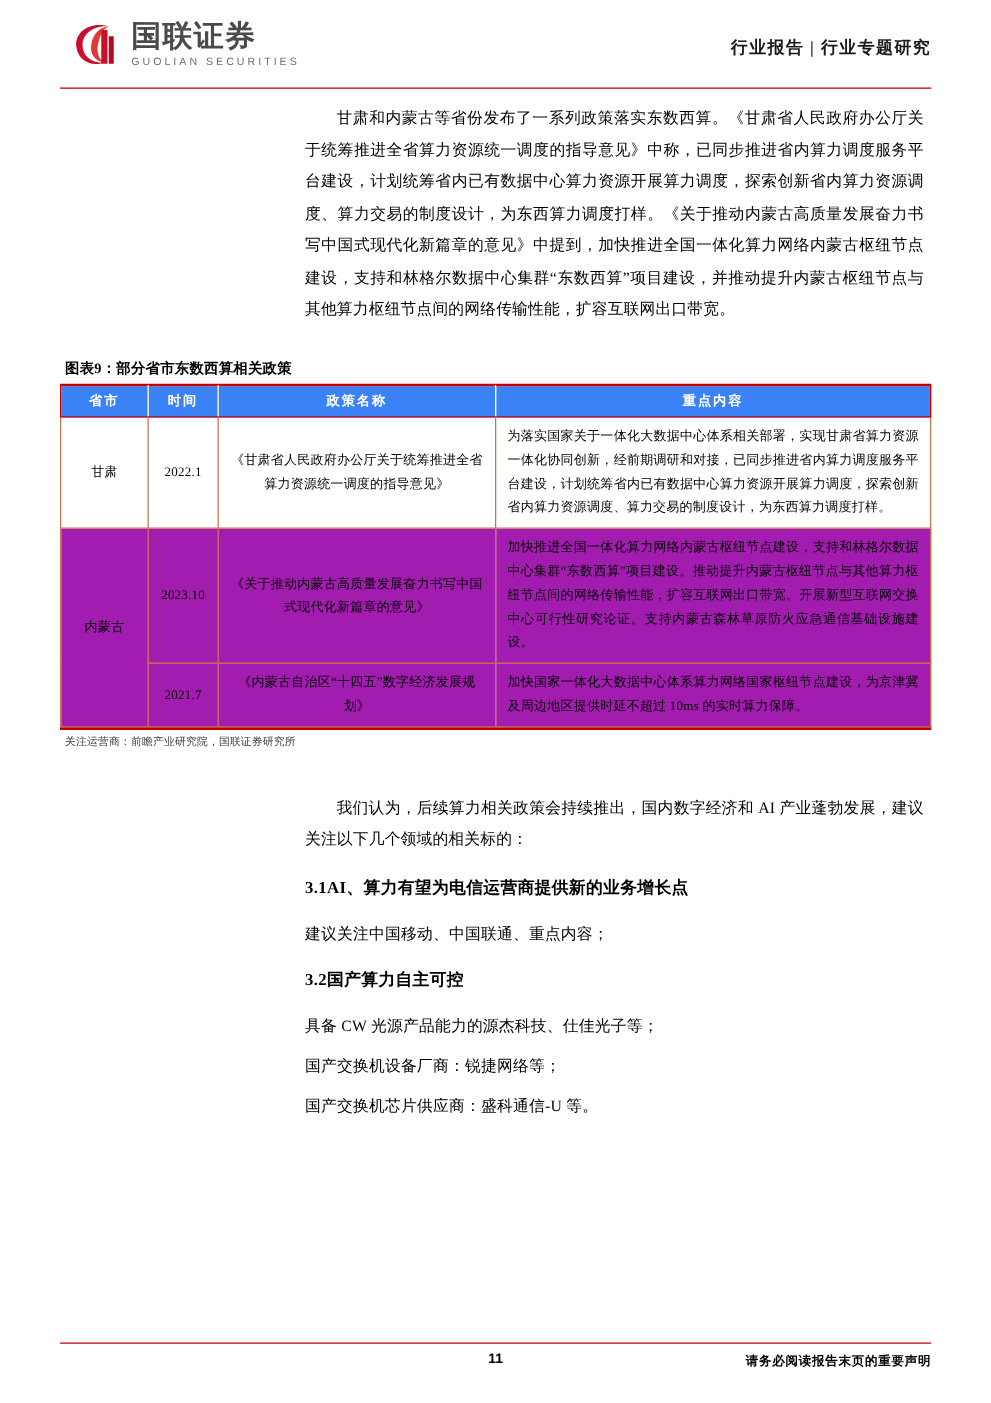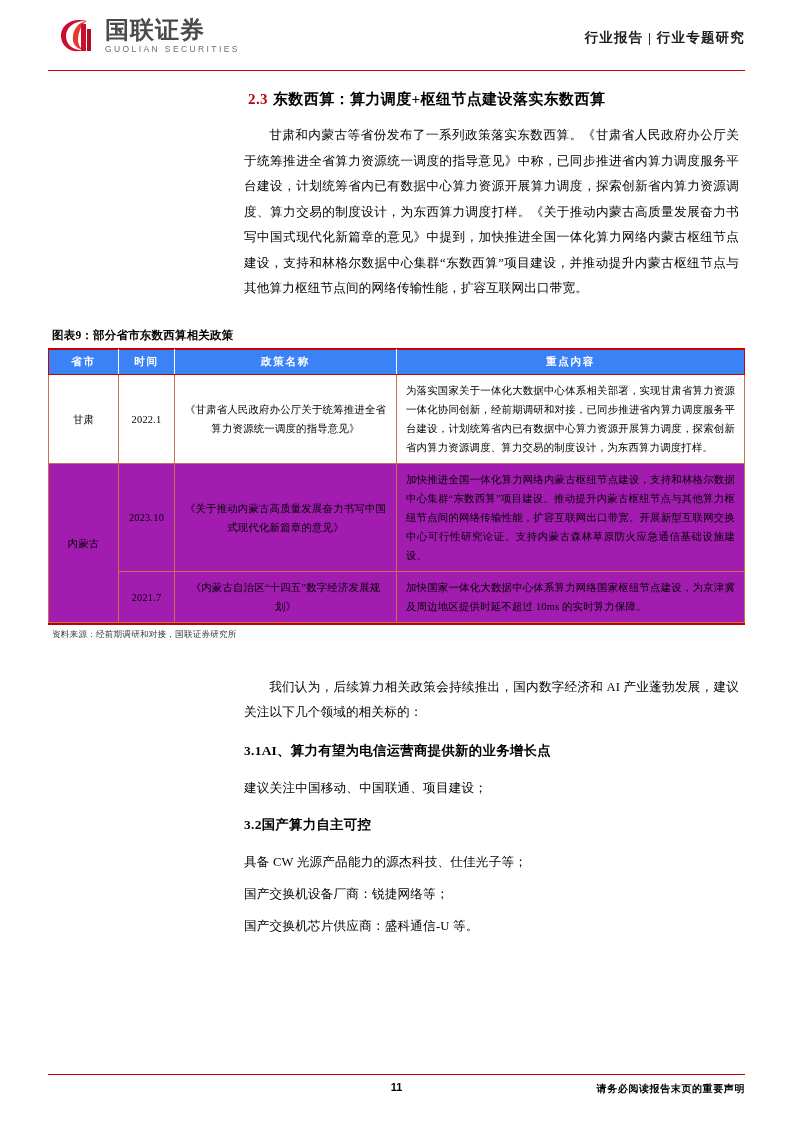--- a/index.html
+++ b/index.html
@@ -257,23 +257,20 @@
       <div class="logo-cn">国联证券</div>
       <div class="logo-en">GUOLIAN SECURITIES</div>
     </div>
   </div>
   <div class="header-right">行业报告 | 行业专题研究</div>
   <div class="header-rule"></div>
 </div>
 
 <div class="content">
 
-  <h2 class="h2">
-    <span class="num">2.3</span><span>东数西算：算力调度+枢纽节点建设落实东数西算</span>
-  </h2>
 
   <p class="para">甘肃和内蒙古等省份发布了一系列政策落实东数西算。《甘肃省人民政府办公厅关于统筹推进全省算力资源统一调度的指导意见》中称，已同步推进省内算力调度服务平台建设，计划统筹省内已有数据中心算力资源开展算力调度，探索创新省内算力资源调度、算力交易的制度设计，为东西算力调度打样。《关于推动内蒙古高质量发展奋力书写中国式现代化新篇章的意见》中提到，加快推进全国一体化算力网络内蒙古枢纽节点建设，支持和林格尔数据中心集群“东数西算”项目建设，并推动提升内蒙古枢纽节点与其他算力枢纽节点间的网络传输性能，扩容互联网出口带宽。</p>
 
   <div class="exhibit">
     <div class="exhibit-caption">图表9：部分省市东数西算相关政策</div>
     <div class="exhibit-rule-top"></div>
     <table class="policy">
       <colgroup>
         <col style="width:70px">
         <col style="width:56px">
@@ -302,39 +299,39 @@
           <td class="c-justify">加快推进全国一体化算力网络内蒙古枢纽节点建设，支持和林格尔数据中心集群“东数西算”项目建设。推动提升内蒙古枢纽节点与其他算力枢纽节点间的网络传输性能，扩容互联网出口带宽。开展新型互联网交换中心可行性研究论证。支持内蒙古森林草原防火应急通信基础设施建设。</td>
         </tr>
         <tr class="shaded">
           <td class="c-center">2021.7</td>
           <td class="c-center">《内蒙古自治区“十四五”数字经济发展规划》</td>
           <td class="c-justify">加快国家一体化大数据中心体系算力网络国家枢纽节点建设，为京津冀及周边地区提供时延不超过 10ms 的实时算力保障。</td>
         </tr>
       </tbody>
     </table>
     <div class="exhibit-rule-bottom"></div>
-    <div class="exhibit-source">资料来源：经前期调研和对接，国联证券研究所</div>
+    <div class="exhibit-source">关注运营商：前瞻产业研究院，国联证券研究所</div>
   </div>
 
   <div class="spacer-22"></div>
 
 
   <div class="spacer-12"></div>
 
   <p class="para">我们认为，后续算力相关政策会持续推出，国内数字经济和 AI 产业蓬勃发展，建议关注以下几个领域的相关标的：</p>
 
   <div class="spacer-16"></div>
 
   <h4 class="h4">
     <span class="num">3.1</span><span>AI、算力有望为电信运营商提供新的业务增长点</span>
   </h4>
 
   <div class="spacer-16"></div>
 
-  <div class="plain-line">建议关注中国移动、中国联通、项目建设；</div>
+  <div class="plain-line">建议关注中国移动、中国联通、重点内容；</div>
 
   <div class="spacer-16"></div>
 
   <h4 class="h4">
     <span class="num">3.2</span><span>国产算力自主可控</span>
   </h4>
 
   <div class="spacer-16"></div>
 
   <div class="plain-line">具备 CW 光源产品能力的源杰科技、仕佳光子等；</div>

